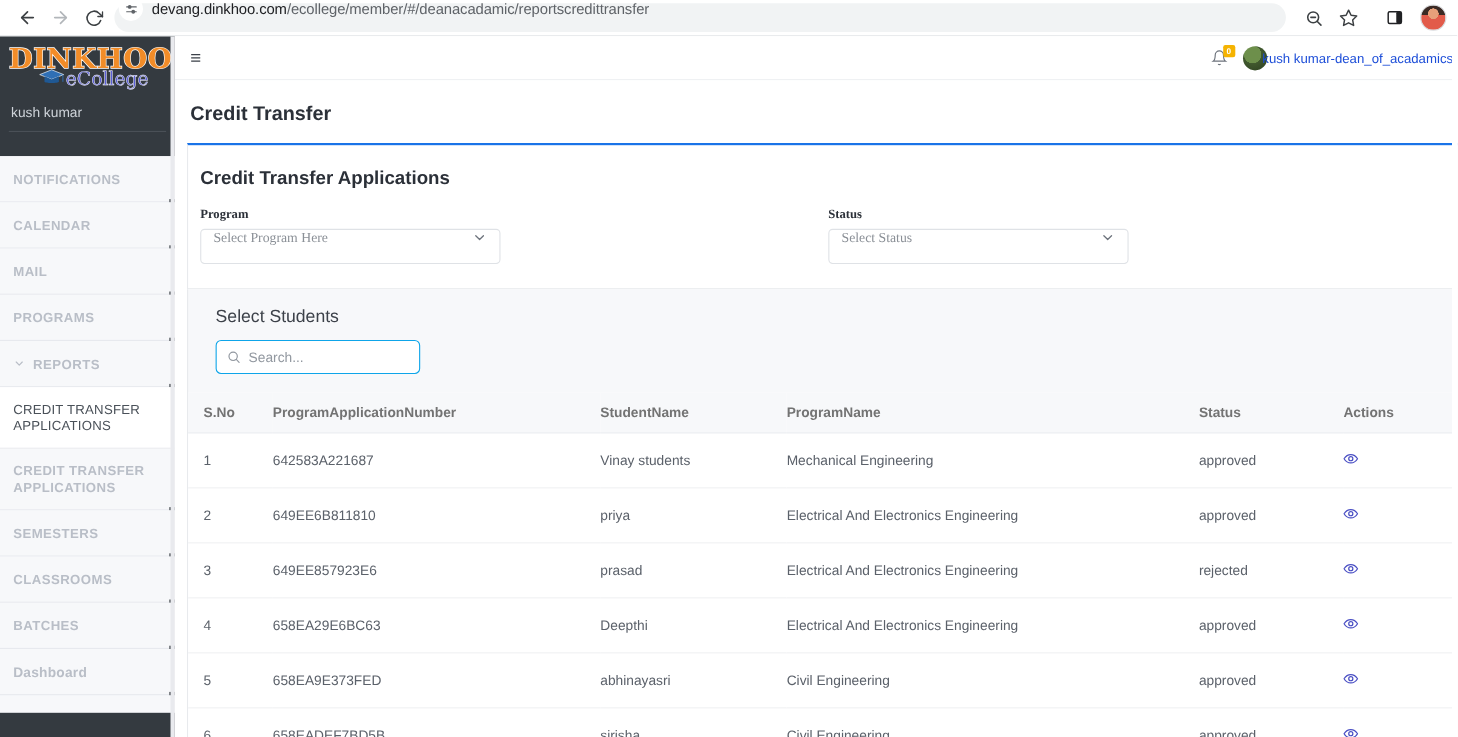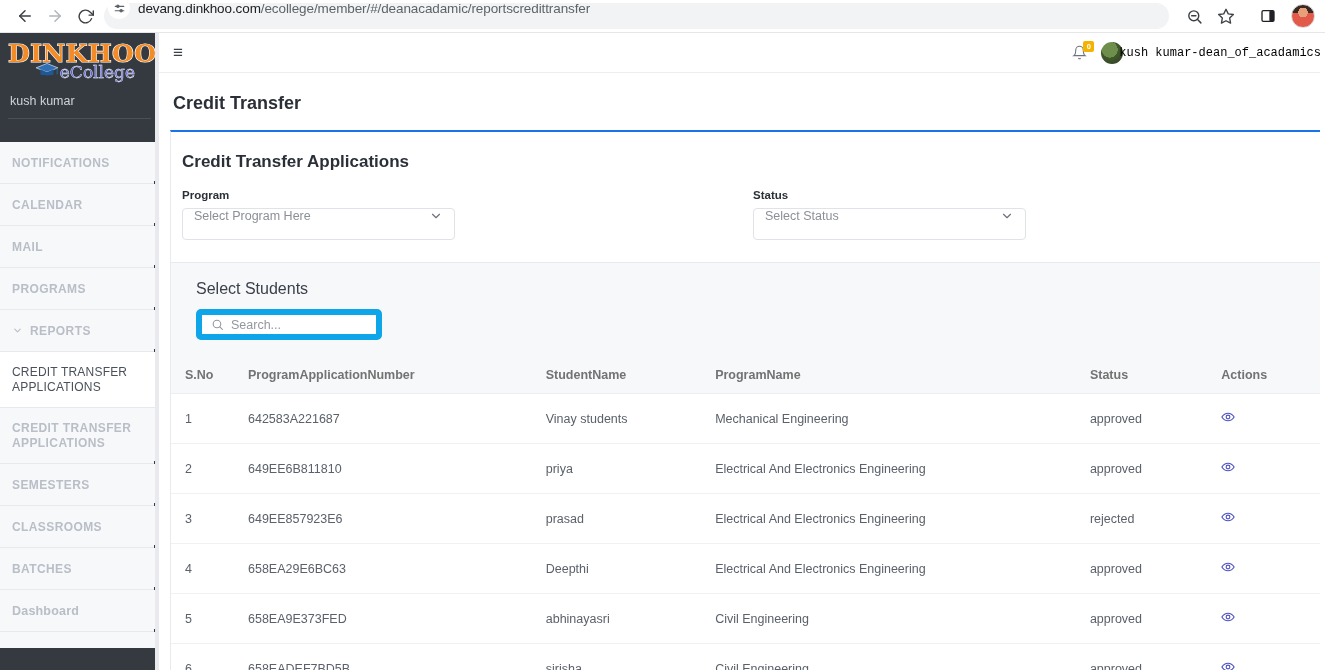--- a/index.html
+++ b/index.html
@@ -156,22 +156,22 @@
     min-width: 11px; height: 11px; line-height: 11px;
     text-align: center; border-radius: 2px; padding: 0 2px;
   }
   .user-chip { display: flex; align-items: center; padding-right: 0; }
   .user-avatar {
     width: 22px; height: 22px; border-radius: 50%;
     background: radial-gradient(circle at 40% 35%, #6d8f4b 0 40%, #41592e 41%, #2c3d1f 100%);
     flex: 0 0 auto;
   }
   .user-name {
-    font-size: 12px; color: #000000;
-    margin-left: -4px; white-space: nowrap; font-family: Liberation Mono, monospace;
+    font-size: 12px; color: #1d4ed8;
+    margin-left: -4px; white-space: nowrap;
   }
 
   .page-title {
     font-size: 18px; font-weight: bold; color: #2b3038;
     padding: 20px 0 16px 14px;
     background: #ffffff;
   }
 
   .content-scroll {
     flex: 1 1 auto; overflow: hidden; position: relative;
@@ -184,21 +184,21 @@
     border-left: 1px solid #e8eaed;
     border-right: 1px solid #e8eaed;
     border-bottom: 1px solid #e8eaed;
     margin-right: 0;
   }
   .card-title {
     font-size: 17px; font-weight: bold; color: #2b3038;
     padding: 20px 0 0 11px;
   }
   .filters { display: flex; padding: 17px 0 22px 11px; }
-  .filter-group { width: 273px; }
+  .filter-group { width: 273px; font-family: Liberation Serif, serif; }
   .filter-group.status { margin-left: 298px; }
   .filter-label {
     font-size: 11.5px; font-weight: bold; color: #2b3038;
     margin-bottom: 7px;
   }
   .select-box {
     height: 32px; border: 1px solid #dfe2e6; border-radius: 4px;
     display: flex; justify-content: space-between;
     padding: 0 11px; background: #ffffff;
   }
@@ -207,21 +207,21 @@
   .panel {
     background: #f7f8fa;
     border: 1px solid #e8eaed;
     border-top: none;
     margin-top: 0;
   }
   .panel-head { padding: 17px 0 0 25px; }
   .panel-title { font-size: 16px; color: #3c4149; margin-bottom: 11px; }
   .search-box {
     width: 186px; height: 31px;
-    border: 6px solid #0ea5e9; border-radius: 5px;
+    border: 1px solid #0ea5e9; border-radius: 5px;
     background: #ffffff;
     display: flex; align-items: center;
     padding: 0 9px;
   }
   .search-box .ph { font-size: 12.5px; color: #9298a0; margin-left: 7px; }
   .panel-pad { height: 17px; }
 
   table { width: 100%; border-collapse: collapse; background: #ffffff; table-layout: fixed; }
   thead tr { background: #f7f8fa; }
   th {

